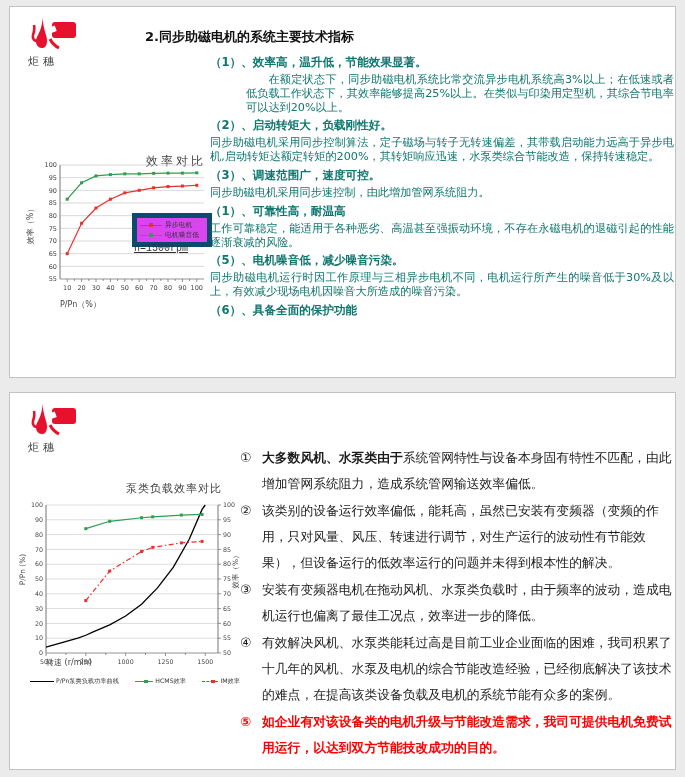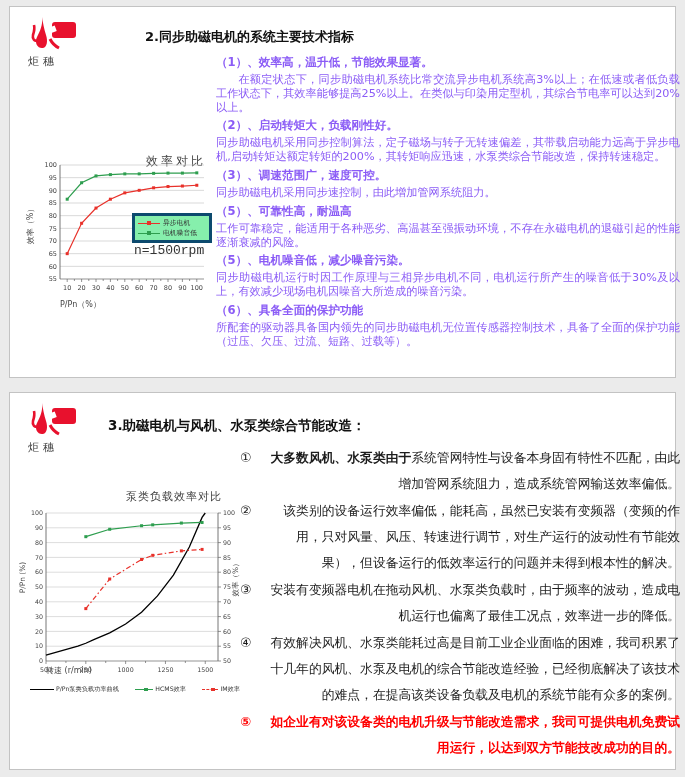--- a/index.html
+++ b/index.html
@@ -9,53 +9,53 @@
   #page2{margin-top:14px;height:378px;}
   
   .logo{position:absolute;left:18px;top:8px;width:60px;text-align:left;}
   .logo .mark{display:block;}
   .logo .cname{font-size:11px;color:#3a3a3a;letter-spacing:4px;margin-top:1px;}
   
   .doc-title{position:absolute;font-weight:bold;color:#111;}
   #page1 .doc-title{left:135px;top:12px;font-size:13px;margin-top:9px;}
   #page2 .doc-title{left:98px;top:24px;font-size:13.5px;}
   
-  .col1{position:absolute;left:206px;top:44px;width:464px;color:#8b5cf6;}
+  .col1{position:absolute;left:200px;top:44px;width:464px;color:#0f766e;}
   .sec{margin:0 0 2px 0;}
   .sh{font-weight:bold;font-size:11.6px;line-height:19px;margin:2px 0 1px 0;}
   .sb{font-size:11.2px;line-height:13.8px;margin:0;text-align:justify;}
-  .sb.ind{text-indent:2em;}
+  .sb.ind{text-indent:2em;margin-left:36px;}
   
   .items{position:absolute;left:230px;top:52px;width:440px;color:#1c1c1c;}
   .item{display:flex;font-size:12.8px;line-height:26px;margin-bottom:1px;}
   .item .inum{width:22px;flex:0 0 22px;}
-  .item .itx{flex:1;text-align:right;}
+  .item .itx{flex:1;}
   .item.red{color:#f00;font-weight:bold;}
   
   .chart{position:absolute;}
   .c-title{position:absolute;text-align:right;color:#3f3f3f;}
   .vlabel{position:absolute;transform:rotate(-90deg);text-align:center;color:#444;white-space:nowrap;}
   .xlab{position:absolute;text-align:left;color:#444;}
   svg{position:absolute;left:0;top:0;overflow:visible;}
   svg text{font-family:"DejaVu Sans",sans-serif;}
   
   #chart1{left:10px;top:144px;width:196px;height:166px;}
   #chart1 .c-title{left:40px;top:2px;width:146px;font-size:12px;letter-spacing:3px;}
   #chart1 .vlabel{left:-18px;top:68px;width:56px;font-size:8px;}
   #chart1 .xlab{left:40px;top:148px;width:146px;font-size:8px;}
-  #chart1 .legend{position:absolute;left:112px;top:62px;width:80px;background:#86efac;border:3px solid #0c4a6e;
+  #chart1 .legend{position:absolute;left:112px;top:62px;width:80px;background:#d946ef;border:5px solid #0c4a6e;
     padding:2px 3px;box-sizing:border-box;}
-  #chart1 .annot{position:absolute;left:114px;top:92px;font-size:13px;color:#333;
-    font-family:"Liberation Mono","DejaVu Sans Mono",monospace;}
+  #chart1 .annot{position:absolute;left:114px;top:92px;font-size:10px;color:#333;
+    font-family:"Liberation Mono","DejaVu Sans Mono",monospace;text-decoration:underline;}
   .lg-row{display:flex;align-items:center;gap:3px;height:10px;}
   .lg-line{position:relative;width:22px;height:0;border-top:1px solid #000;flex:0 0 22px;}
   .lg-line i{position:absolute;left:9px;top:-2.5px;width:3.5px;height:3.5px;background:#000;}
   .lg-txt{font-size:6.8px;color:#333;white-space:nowrap;}
   
-  #chart2{left:6px;top:96px;width:228px;height:216px;}
+  #chart2{left:6px;top:88px;width:228px;height:216px;}
   #chart2 .c-title{left:20px;top:0px;width:186px;font-size:11px;letter-spacing:1px;}
   #chart2 .vlabel.left{left:-22px;top:84px;width:56px;font-size:7.5px;}
   #chart2 .vlabel.right{left:192px;top:84px;width:56px;font-size:7.5px;}
   #chart2 .xlab{left:30px;top:176px;width:172px;font-size:8px;}
   #chart2 .legend2{position:absolute;left:14px;top:196px;width:210px;display:flex;align-items:center;
     justify-content:space-between;}
   .lg2{display:flex;align-items:center;gap:2px;}
   .lg2 .lg-txt{font-size:6.2px;}
   .dashline{border-top-style:dashed !important;}
 </style>
@@ -178,47 +178,45 @@
     </div>
     <div class="sec">
       <div class="sh">（2）、启动转矩大，负载刚性好。</div>
       <p class="sb">同步助磁电机采用同步控制算法，定子磁场与转子无转速偏差，其带载启动能力远高于异步电机,启动转矩达额定转矩的200%，其转矩响应迅速，水泵类综合节能改造，保持转速稳定。</p>
     </div>
     <div class="sec">
       <div class="sh">（3）、调速范围广，速度可控。</div>
       <p class="sb">同步助磁电机采用同步速控制，由此增加管网系统阻力。</p>
     </div>
     <div class="sec">
-      <div class="sh">（5）、可靠性高，耐温高</div>
+      <div class="sh">（1）、可靠性高，耐温高</div>
       <p class="sb">工作可靠稳定，能适用于各种恶劣、高温甚至强振动环境，不存在永磁电机的退磁引起的性能逐渐衰减的风险。</p>
     </div>
     <div class="sec">
       <div class="sh">（5）、电机噪音低，减少噪音污染。</div>
       <p class="sb">同步助磁电机运行时因工作原理与三相异步电机不同，电机运行所产生的噪音低于30%及以上，有效减少现场电机因噪音大所造成的噪音污染。</p>
     </div>
     <div class="sec">
       <div class="sh">（6）、具备全面的保护功能</div>
-      <p class="sb">所配套的驱动器具备国内领先的同步助磁电机无位置传感器控制技术，具备了全面的保护功能（过压、欠压、过流、短路、过载等）。</p>
     </div>
   </div>
 </div>
 
 <div class="page" id="page2">
   <div class="logo">
     <svg class="mark" width="52" height="38" viewBox="0 0 52 38" style="position:static">
       <rect x="24" y="7" width="24" height="16" rx="3" fill="#e8112d"></rect>
       <rect x="18" y="12" width="10" height="6" fill="#fff" transform="rotate(-20 23 15)"></rect>
       <path d="M14 2 C15 10 12 16 9 22 C6 28 10 34 15 33 C19 32 20 26 18 20 C16 14 15 8 14 2 Z" fill="#e8112d"></path>
       <path d="M6 10 C7 14 6 17 5 20 C4 24 7 27 9 25" fill="none" stroke="#e8112d" stroke-width="2.6"></path>
       <path d="M22 24 C24 28 27 31 31 33" fill="none" stroke="#e8112d" stroke-width="3"></path>
     </svg>
     <div class="cname">炬穗</div>
   </div>
 
-  <div class="doc-title">3.助磁电机与风机、水泵类综合节能改造：</div>
 
   <div class="chart" id="chart2">
     <div class="c-title">泵类负载效率对比</div>
     <div class="vlabel left">P/Pn (%)</div>
     <div class="vlabel right">效率（%）</div>
     <svg id="c2svg" width="228" height="190" viewBox="0 0 228 190" style="top:10px">
         <line x1="30" y1="162" x2="202" y2="162" stroke="#666" stroke-width="0.7"></line>
         <text x="27" y="164.2" text-anchor="end" font-size="6.3" fill="#444">0</text>
         <line x1="30" y1="147.2" x2="202" y2="147.2" stroke="#cfcfcf" stroke-width="0.7"></line>
         <text x="27" y="149.39999999999998" text-anchor="end" font-size="6.3" fill="#444">10</text>

